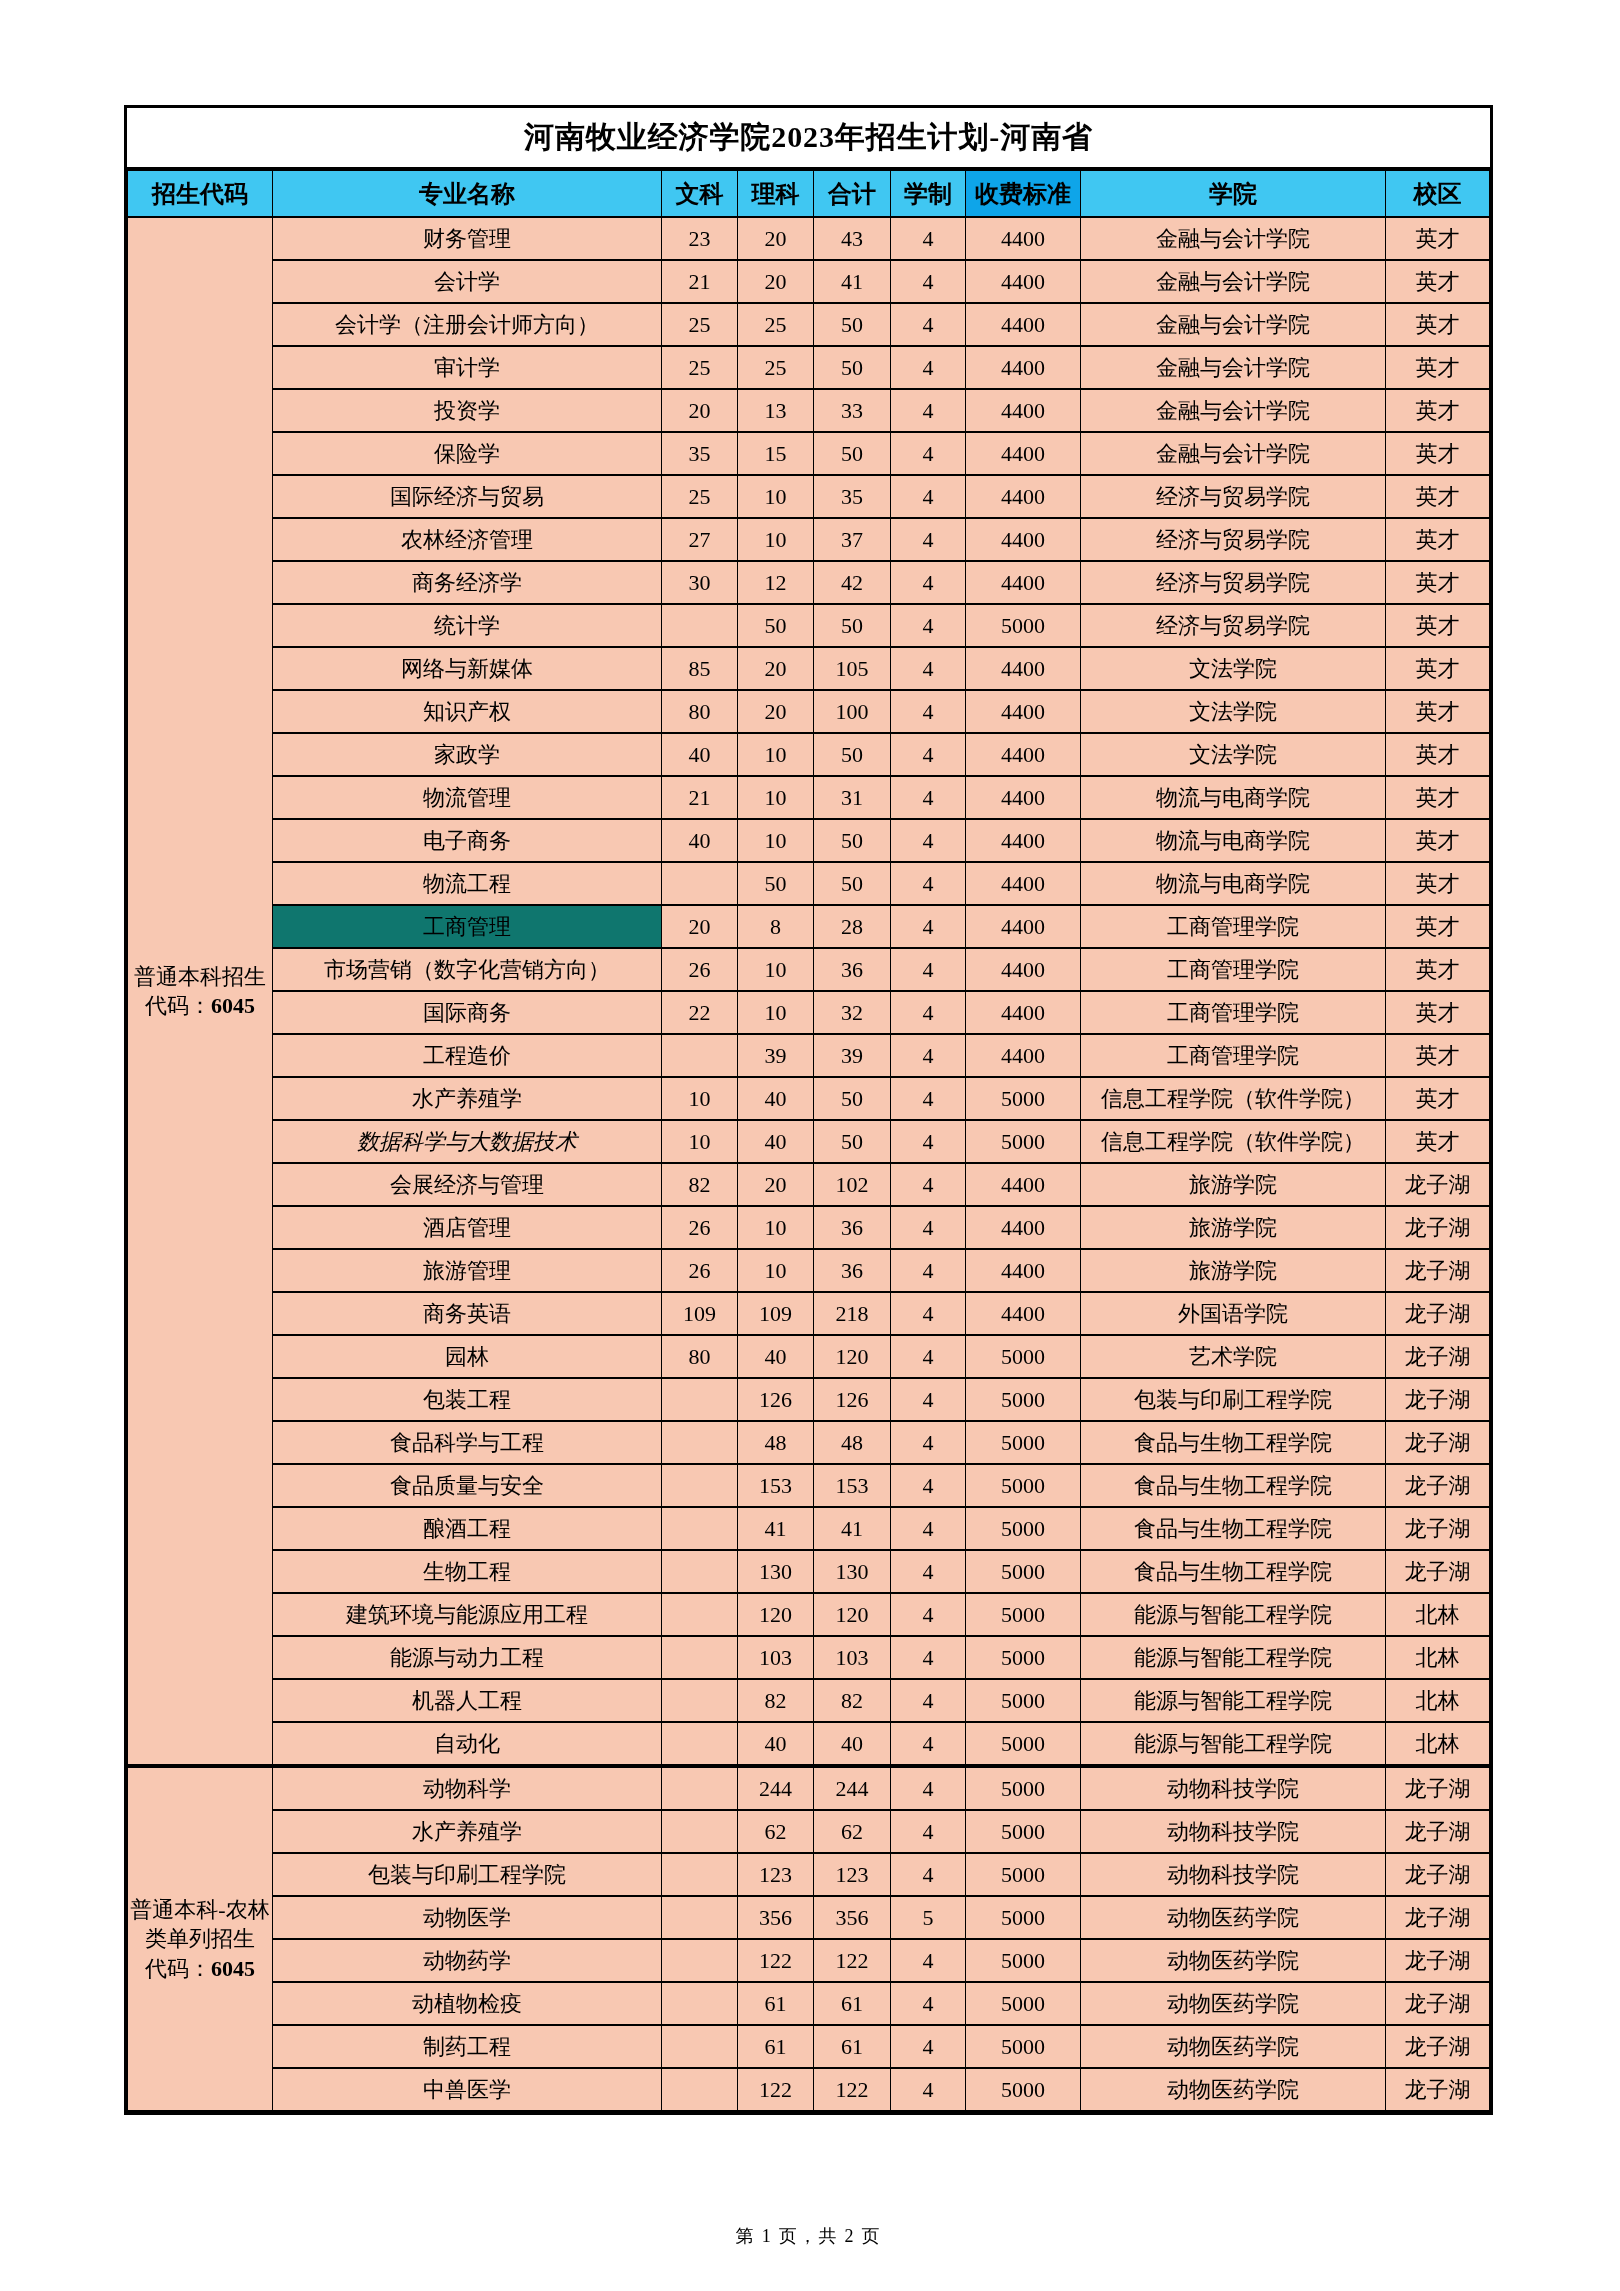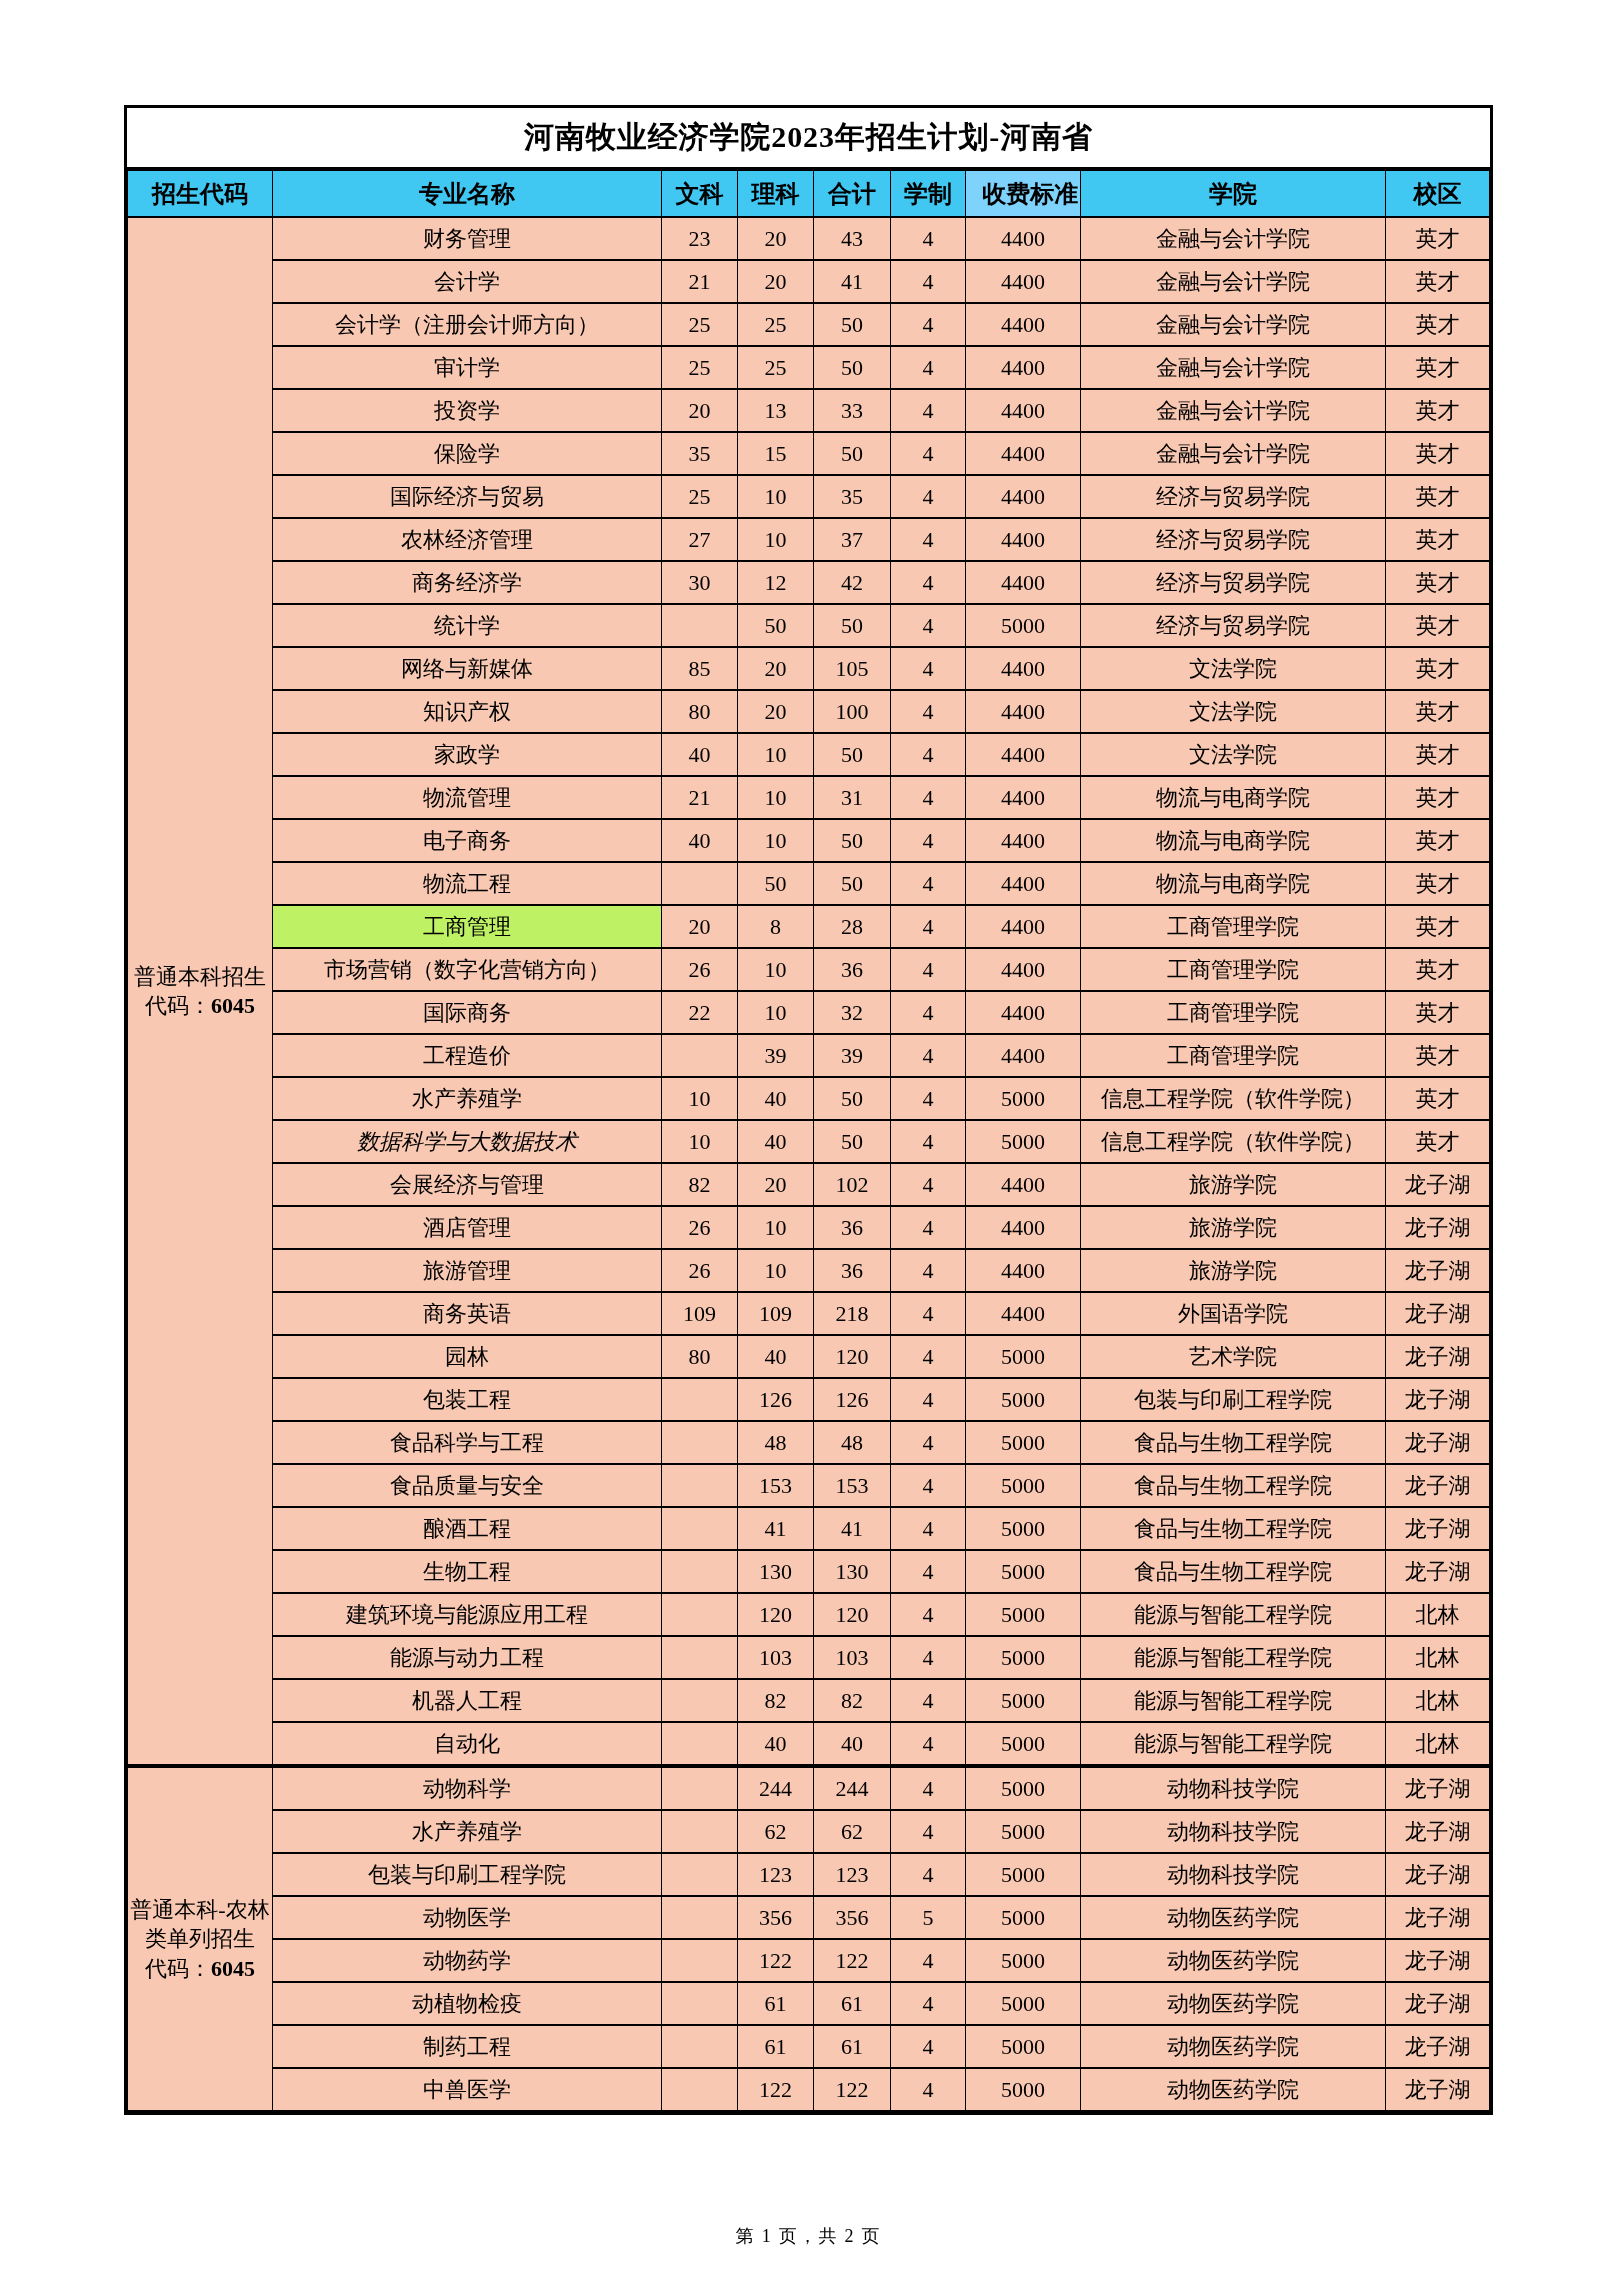--- a/index.html
+++ b/index.html
@@ -96,21 +96,21 @@
         <col style="width:104px">
       </colgroup>
       <thead>
         <tr>
             <th style="background: rgb(64, 199, 242);">招生代码</th>
             <th style="background: rgb(64, 199, 242);">专业名称</th>
             <th style="background: rgb(64, 199, 242);">文科</th>
             <th style="background: rgb(64, 199, 242);">理科</th>
             <th style="background: rgb(64, 199, 242);">合计</th>
             <th style="background: rgb(64, 199, 242);">学制</th>
-            <th style="background: #7dd3fc; text-align: right;">收费标准</th>
+            <th style="background: #0ea5e9;">收费标准</th>
             <th style="background: rgb(64, 199, 242);">学院</th>
             <th style="background: rgb(64, 199, 242);">校区</th>
           </tr>
       </thead>
       <tbody>
           <tr>
             <td class="section-cell" rowspan="36" style="background: rgb(248, 200, 178);">
               <div>普通本科招生</div>
               <div><span>代码：</span><span class="code-num">6045</span></div>
             </td>
@@ -267,21 +267,21 @@
             <td style="background: rgb(248, 200, 178);">物流工程</td>
             <td style="background: rgb(248, 200, 178);"></td>
             <td style="background: rgb(248, 200, 178);">50</td>
             <td style="background: rgb(248, 200, 178);">50</td>
             <td style="background: rgb(248, 200, 178);">4</td>
             <td style="background: rgb(248, 200, 178);">4400</td>
             <td style="background: rgb(248, 200, 178);">物流与电商学院</td>
             <td style="background: rgb(248, 200, 178);">英才</td>
           </tr>
           <tr>
-            <td style="background: #bef264;">工商管理</td>
+            <td style="background: #0f766e;">工商管理</td>
             <td style="background: rgb(248, 200, 178);">20</td>
             <td style="background: rgb(248, 200, 178);">8</td>
             <td style="background: rgb(248, 200, 178);">28</td>
             <td style="background: rgb(248, 200, 178);">4</td>
             <td style="background: rgb(248, 200, 178);">4400</td>
             <td style="background: rgb(248, 200, 178);">工商管理学院</td>
             <td style="background: rgb(248, 200, 178);">英才</td>
           </tr>
           <tr>
             <td style="background: rgb(248, 200, 178);">市场营销（数字化营销方向）</td>

